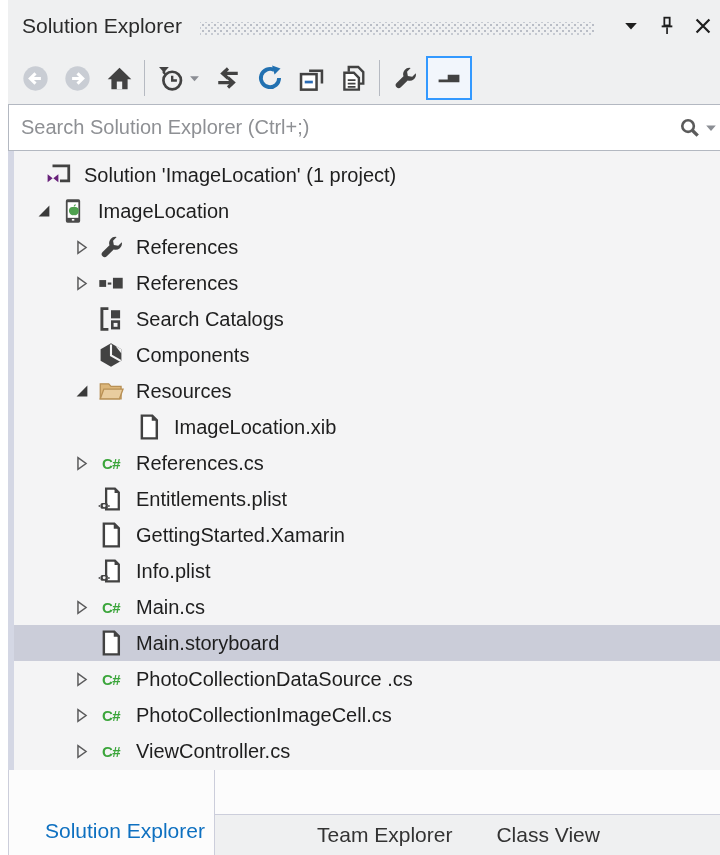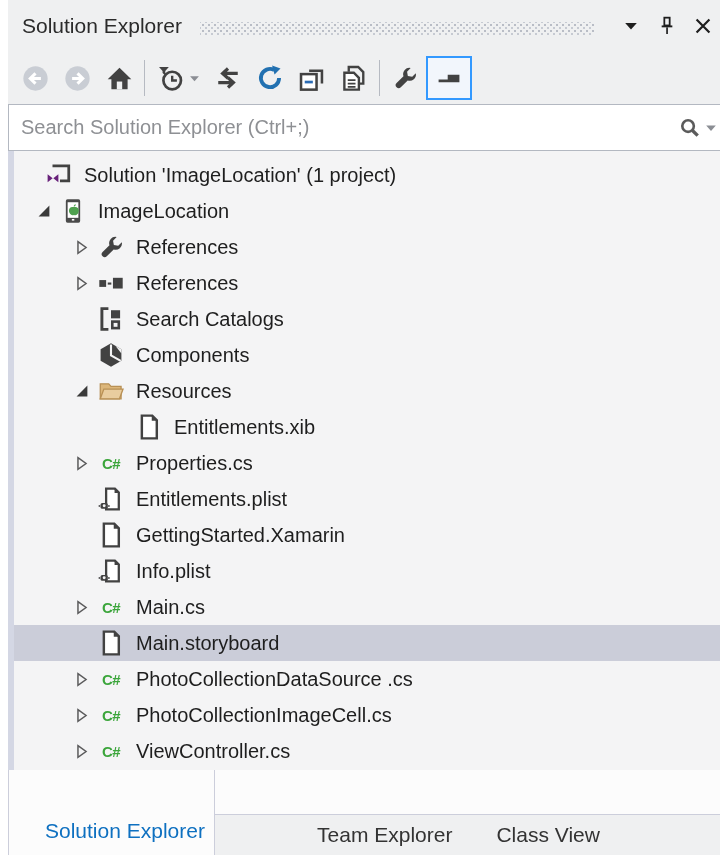--- a/index.html
+++ b/index.html
@@ -341,30 +341,30 @@
         <span class="label">Resources</span>
           </div>
       <div class="tree-row">
             <span class="expander" style="margin-left:98px"></span>
         <span class="node-icon">
           <svg width="26" height="28" viewBox="0 0 16 16">
             <path d="M3.6 1 H10 L12.8 3.8 V15 H3.6 Z" fill="#FFFFFF" stroke="#424242" stroke-width="1.5"></path>
             <path d="M9.7 0.9 L13 4.2 H9.7 Z" fill="#424242"></path>
           </svg>
         </span>
-        <span class="label">Entitlements.xib</span>
+        <span class="label">ImageLocation.xib</span>
           </div>
       <div class="tree-row">
             <span class="expander" style="margin-left:60px">
              <svg width="12" height="15" viewBox="0 0 10 13">
             <path d="M1.5 1.5 L8.5 6.5 L1.5 11.5 Z" fill="none" stroke="#5B5B5C" stroke-width="1.3"></path>
           </svg>
         </span>
         <span class="node-icon cs-glyph" style="color:#3BA53B">C#</span>
-        <span class="label">Properties.cs</span>
+        <span class="label">References.cs</span>
           </div>
       <div class="tree-row">
             <span class="expander" style="margin-left:60px"></span>
         <span class="node-icon">
           <svg width="26" height="28" viewBox="0 0 16 16">
             <path d="M5 1.6 H10.4 L12.8 4 V14.4 H5 Z" fill="#FFFFFF" stroke="#424242" stroke-width="1.4"></path>
             <path d="M10.2 1.5 L13 4.3 H10.2 Z" fill="#424242"></path>
             <rect x="1.6" y="10.4" width="4.4" height="3.6" rx="1" fill="#424242"></rect>
             <circle cx="3.8" cy="12.2" r="0.9" fill="#F4F4F5"></circle>
             <rect x="0.4" y="11.8" width="1" height="1" fill="#424242"></rect>

